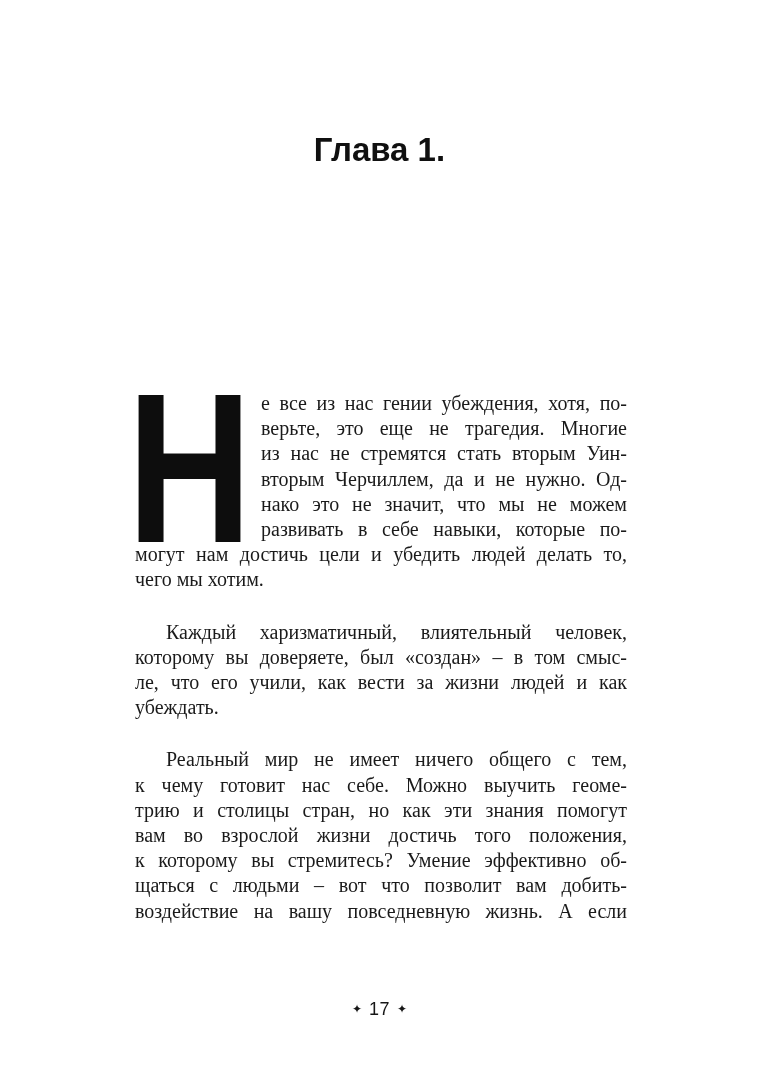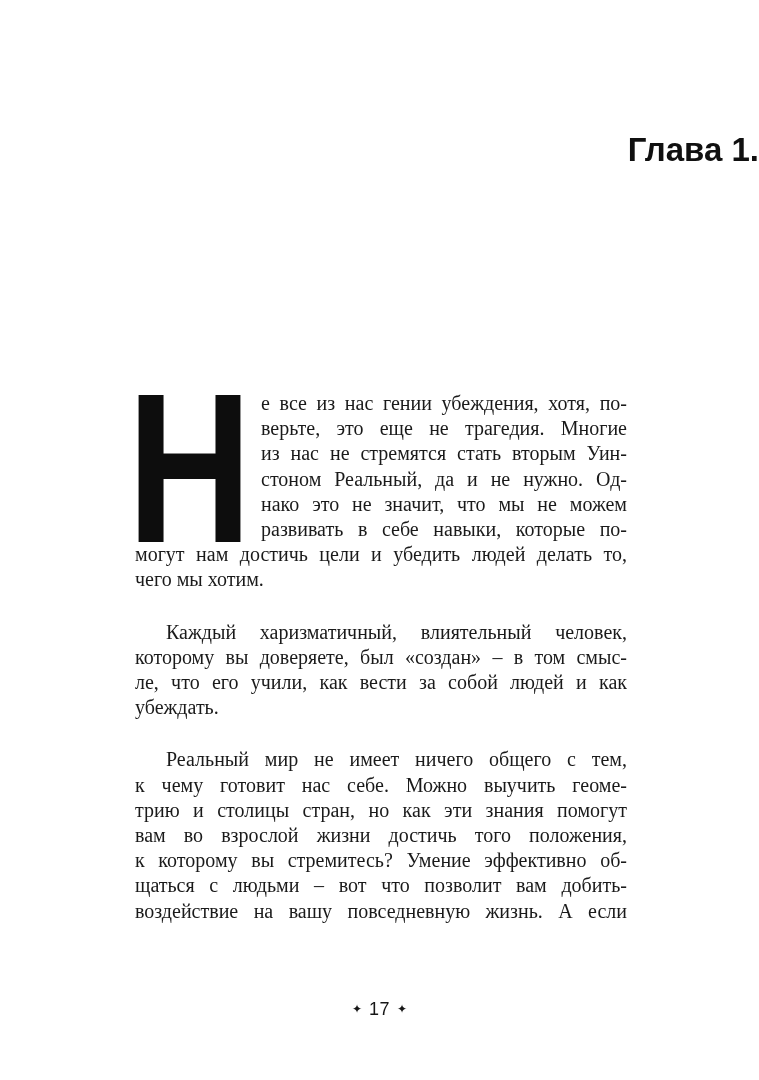--- a/index.html
+++ b/index.html
@@ -11,21 +11,21 @@
     color: #161616;
     overflow: hidden;
   }
 
   
   .chapter-heading {
     position: absolute;
     top: 129px;
     left: 0;
     width: 759px;
-    text-align: right;
+    text-align: center;
     font-family: "Liberation Sans", sans-serif;
     font-weight: bold;
     color: #101010;
   }
   .chapter-label {
     font-size: 33px;
     line-height: 42px;
   }
   .chapter-title {
     font-size: 39px;
@@ -103,30 +103,30 @@
   </header>
 
   <main class="body-text">
       <div class="para">
         <div class="dropcap">
           <span class="dropcap-letter">Н</span>
         </div>
         <div class="line">е все из нас гении убеждения, хотя, по-</div>
         <div class="line">верьте, это еще не трагедия. Многие</div>
         <div class="line">из нас не стремятся стать вторым Уин-</div>
-        <div class="line">стоном Реальный, да и не нужно. Од-</div>
+        <div class="line">вторым Черчиллем, да и не нужно. Од-</div>
         <div class="line">нако это не значит, что мы не можем</div>
         <div class="line">развивать в себе навыки, которые по-</div>
         <div class="line">могут нам достичь цели и убедить людей делать то,</div>
         <div class="line flush">чего мы хотим.</div>
       </div>
       <div class="para">
         <div class="line indent">Каждый харизматичный, влиятельный человек,</div>
         <div class="line">которому вы доверяете, был «создан» – в том смыс-</div>
-        <div class="line">ле, что его учили, как вести за собой людей и как</div>
+        <div class="line">ле, что его учили, как вести за жизни людей и как</div>
         <div class="line flush">убеждать.</div>
       </div>
       <div class="para">
         <div class="line indent">Реальный мир не имеет ничего общего с тем,</div>
         <div class="line">к чему готовит нас себе. Можно выучить геоме-</div>
         <div class="line">трию и столицы стран, но как эти знания помогут</div>
         <div class="line">вам во взрослой жизни достичь того положения,</div>
         <div class="line">к которому вы стремитесь? Умение эффективно об-</div>
         <div class="line">щаться с людьми – вот что позволит вам добить-</div>
         <div class="line">воздействие на вашу повседневную жизнь. А если</div>

